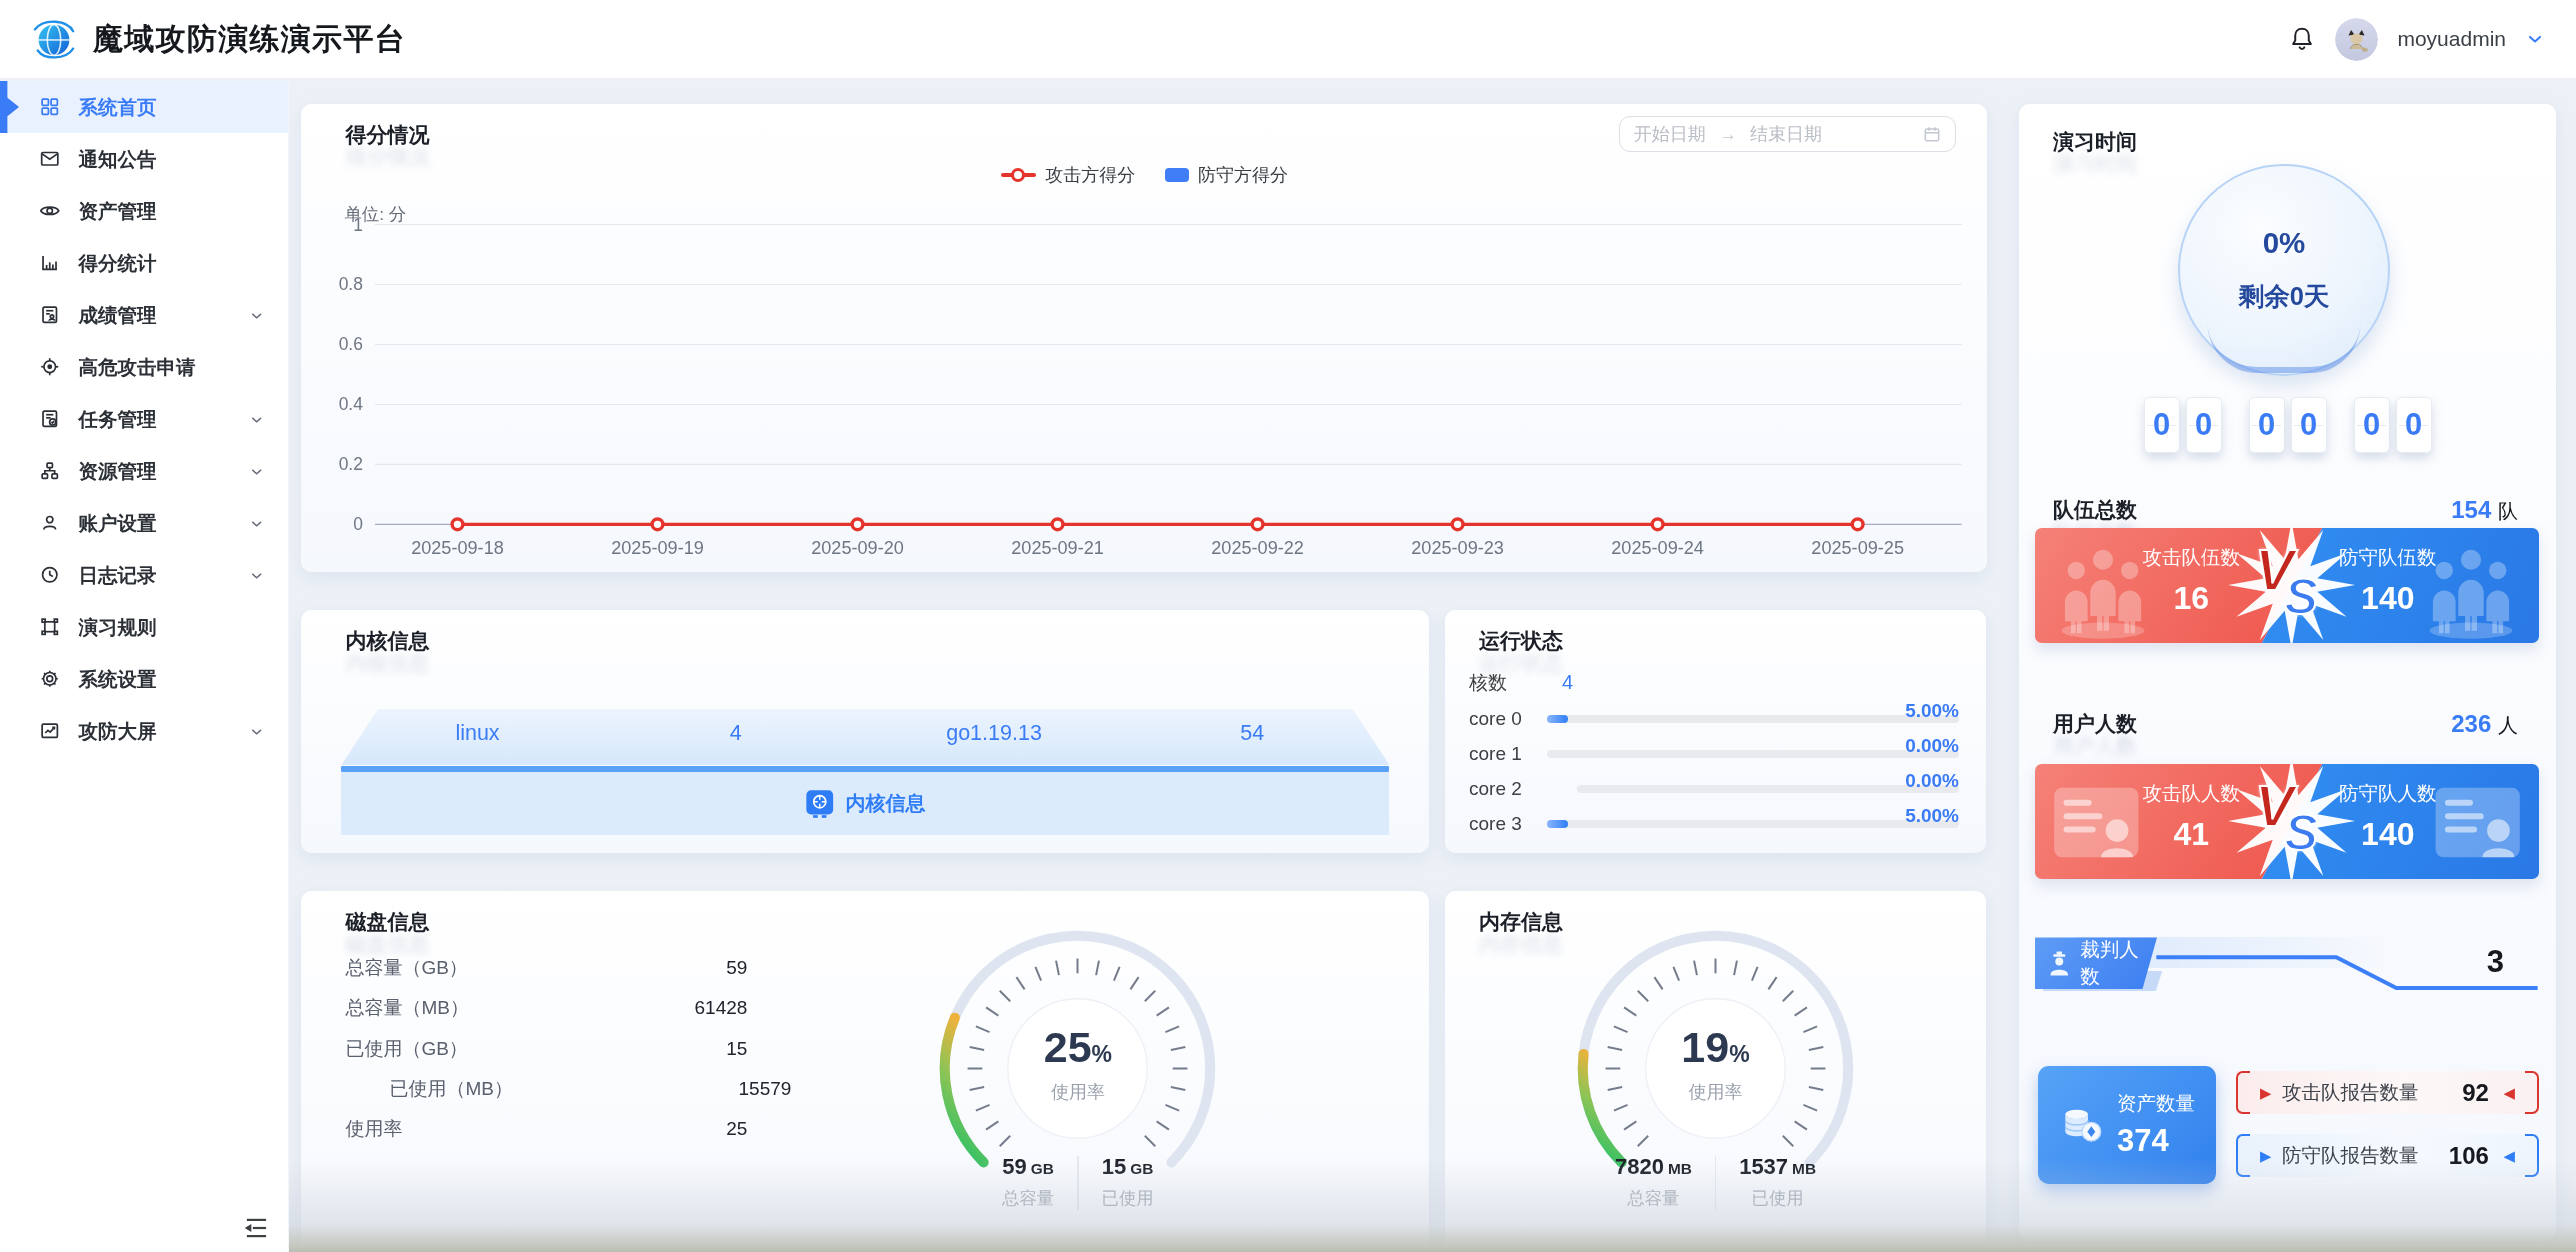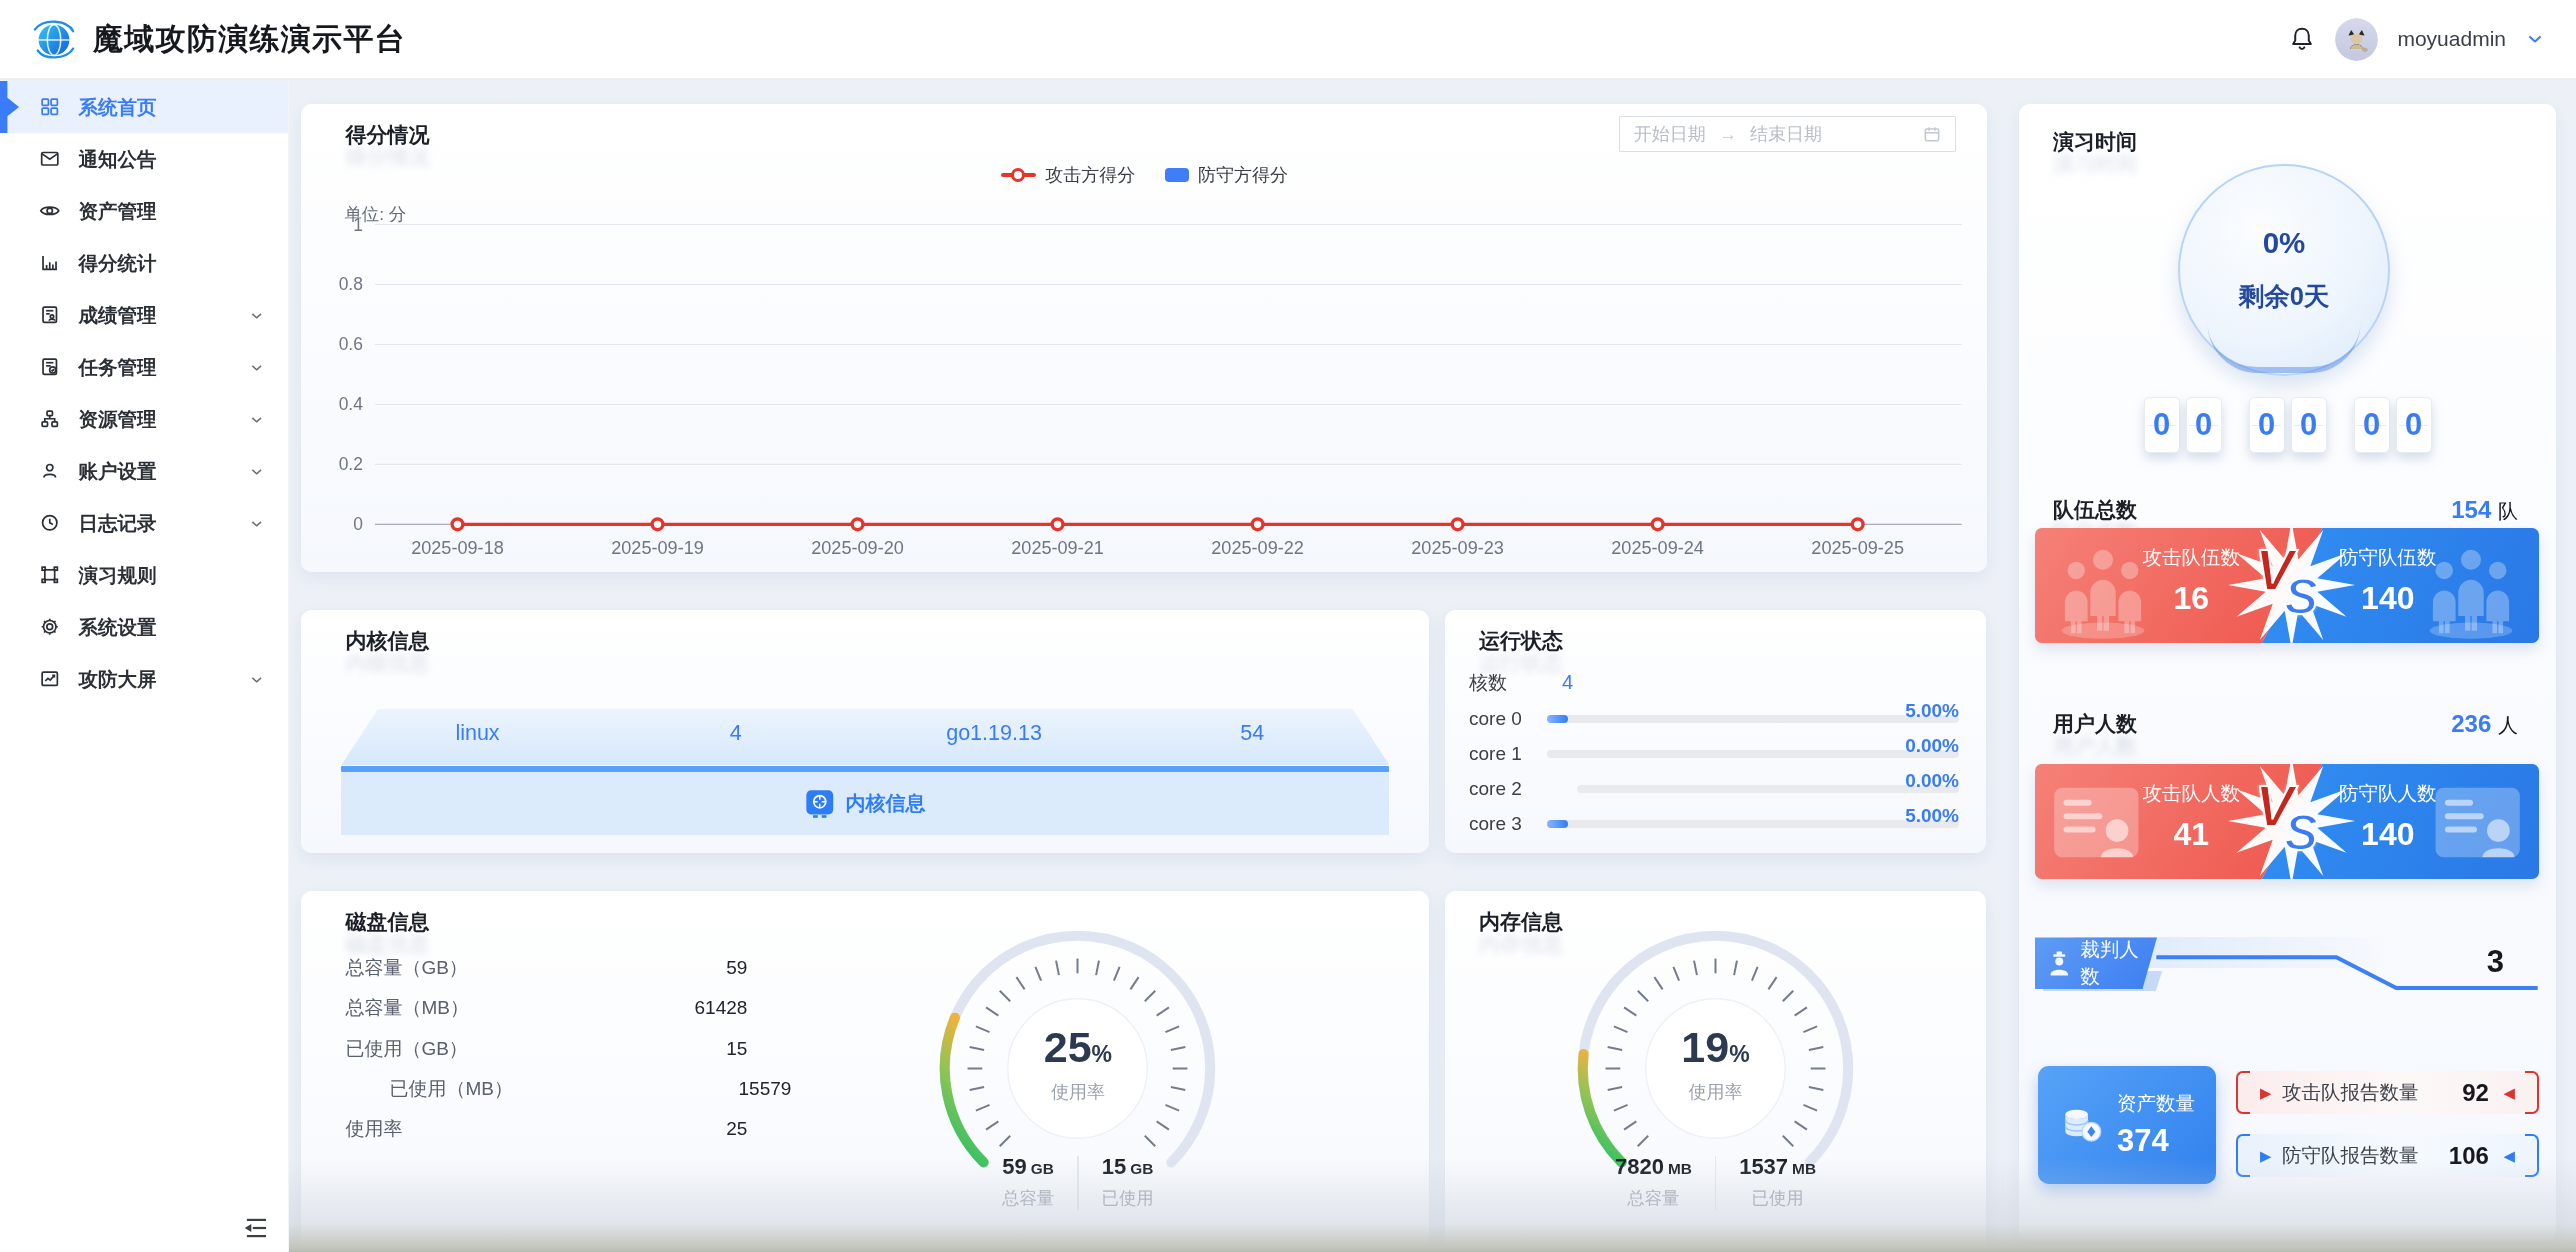--- a/index.html
+++ b/index.html
@@ -24,21 +24,21 @@
   .nav-item.active{background:#e8f1fd;color:#3a7bf6;}
   .nav-item.active::before{content:'';position:absolute;left:0;top:0;bottom:0;width:19px;background:#3a7bf6;
     clip-path:polygon(0 0,7.4px 0,7.4px 32%,100% 50%,7.4px 68%,7.4px 100%,0 100%);}
   .nav-chev{margin-left:auto;width:17.4px;height:17.4px;color:#656c78;}
   .collapse-btn{position:absolute;right:17.4px;bottom:12px;width:29.5px;height:24px;cursor:pointer;}
   
   .main{position:absolute;left:288px;top:81px;right:0;bottom:0;background:#edf1f7;overflow:hidden;}
   .card{position:absolute;background:linear-gradient(180deg,#ffffff 0%,#f5f8fd 100%);border-radius:10.7px;box-shadow:0 5.4px 17.4px rgba(150,170,205,.18);}
   .sec-title{position:absolute;font-size:21px;font-weight:700;color:#1b1f27;text-shadow:0 21.5px 6.7px rgba(90,110,150,.15);}
   
-  .datepicker{position:absolute;right:31px;top:12px;width:337px;height:36px;border:1.3px solid #dcdfe6;border-radius:1px;background:#fff;display:flex;align-items:center;padding:0 13.4px;gap:9.4px;box-sizing:border-box;cursor:pointer;}
+  .datepicker{position:absolute;right:31px;top:12px;width:337px;height:36px;border:1.3px solid #dcdfe6;border-radius:11px;background:#fff;display:flex;align-items:center;padding:0 13.4px;gap:9.4px;box-sizing:border-box;cursor:pointer;}
   .dp-ph{font-size:18px;color:#b9bdc5;}
   .dp-arrow{font-size:17.4px;color:#c3c7cf;margin:0 4px;}
   .dp-cal{margin-left:auto;width:20px;height:20px;color:#c3c7cf;}
   .legend{position:absolute;top:59px;left:0;right:0;display:flex;justify-content:center;align-items:center;gap:29.5px;}
   .lg-item{display:flex;align-items:center;gap:9.4px;cursor:pointer;}
   .lg-line{position:relative;width:35px;height:14.8px;}
   .lg-line::before{content:'';position:absolute;left:0;right:0;top:5.4px;height:4px;border-radius:2px;background:#e5342b;}
   .lg-line::after{content:'';position:absolute;left:10.7px;top:0.7px;width:8px;height:8px;border:3.4px solid #e5342b;border-radius:50%;background:#fff;}
   .lg-rect{width:24px;height:14.8px;border-radius:4px;background:#3f7ef7;}
   .lg-label{font-size:18px;color:#3b3f45;}
@@ -239,20 +239,33 @@
               <circle cx="14.5" cy="14" r="1.9"></circle>
               <path d="M11.3 18.8 c0-2.4 6.4-2.4 6.4 0"></path>
             </svg>
           </span>
         <span class="nav-label">成绩管理</span>
         <span class="nav-chev"><svg viewBox="0 0 24 24" width="17.4" height="17.4" fill="none" stroke="currentColor" stroke-width="2">
               <path d="M6 9.5 L12 15 L18 9.5"></path>
             </svg></span>
       </div>
 
+      <div class="nav-item">
+        <span class="nav-ico">
+            <svg viewBox="0 0 24 24" width="21.5" height="21.5" fill="none" stroke="currentColor" stroke-width="1.9">
+              <circle cx="12" cy="12" r="6.5"></circle>
+              <circle cx="12" cy="12" r="1.8" fill="currentColor"></circle>
+              <path d="M12 2.5 v3"></path>
+              <path d="M12 18.5 v3"></path>
+              <path d="M2.5 12 h3"></path>
+              <path d="M18.5 12 h3"></path>
+            </svg>
+          </span>
+        <span class="nav-label">高危攻击申请</span>
+      </div>
 
       <div class="nav-item">
         <span class="nav-ico">
             <svg viewBox="0 0 24 24" width="21.5" height="21.5" fill="none" stroke="currentColor" stroke-width="1.9">
               <rect x="4.5" y="3.5" width="15" height="17" rx="1.5"></rect>
               <path d="M8 7.5 h8"></path>
               <path d="M8 11 h5"></path>
               <circle cx="15.3" cy="15.6" r="3.4"></circle>
               <path d="M13.9 15.6 l1.1 1.1 1.9-2.1"></path>
             </svg>

